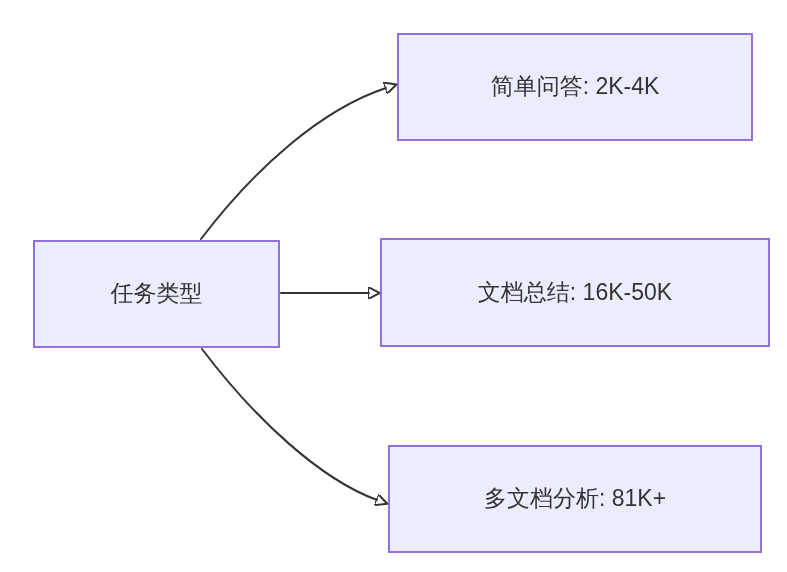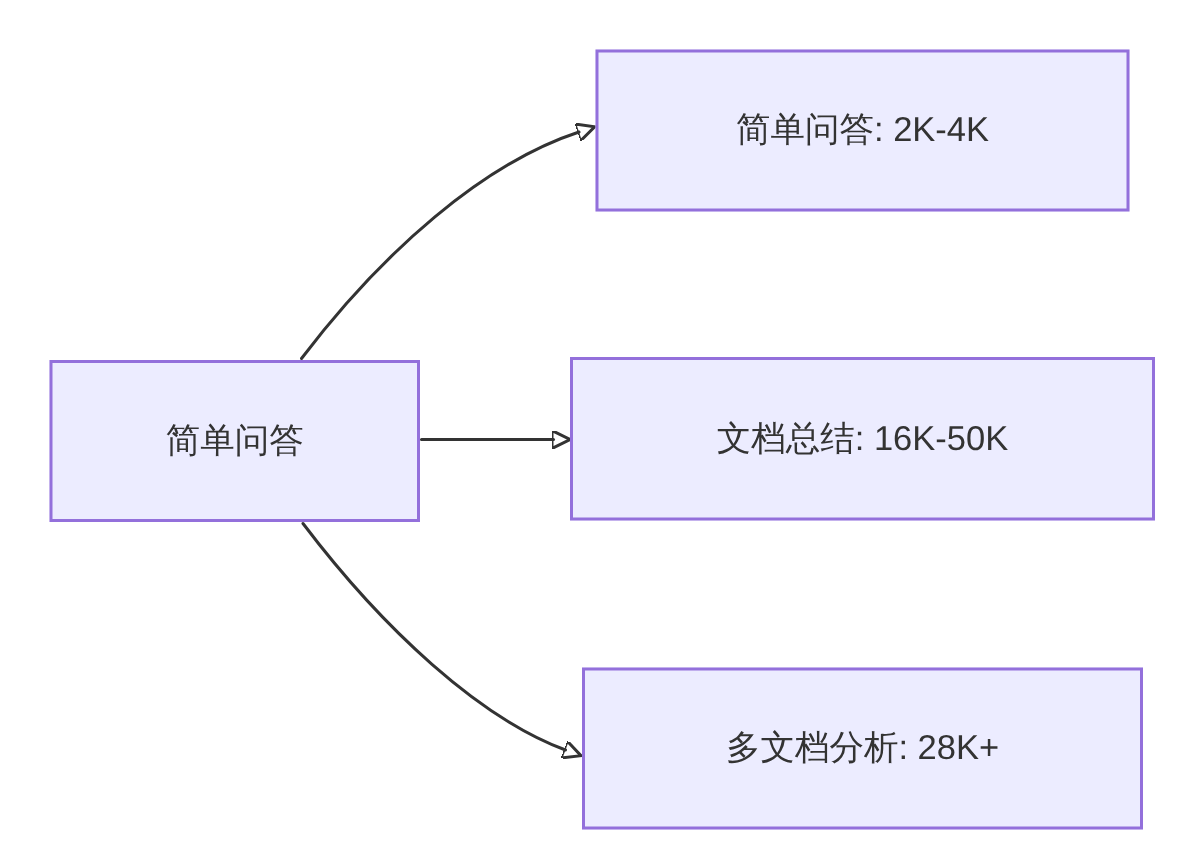--- a/index.html
+++ b/index.html
@@ -60,28 +60,28 @@
       <marker id="arrowhead" markerUnits="userSpaceOnUse" markerWidth="14" markerHeight="12" refX="1" refY="6" orient="auto">
         <path d="M0,0 L12,6 L0,12 Z" fill="#333333"></path>
       </marker>
     </defs>
     <path d="M 201 239 C 255 168, 322 109, 386 88" marker-end="url(#arrowhead)"></path>
     <path d="M 281 293 L 369 293" marker-end="url(#arrowhead)"></path>
     <path d="M 202 349 C 255 419, 320 479, 377 500" marker-end="url(#arrowhead)"></path>
   </svg>
 
   <div class="node node-root">
-    <span class="node-label">简单问答</span>
+    <span class="node-label">任务类型</span>
   </div>
 
   <div class="node node-b0">
     <span class="node-label">简单问答: 2K-4K</span>
   </div>
 
   <div class="node node-b1">
     <span class="node-label">文档总结: 16K-50K</span>
   </div>
 
   <div class="node node-b2">
-    <span class="node-label">多文档分析: 28K+</span>
+    <span class="node-label">多文档分析: 81K+</span>
   </div>
 
 </div>
 
 </body></html>

